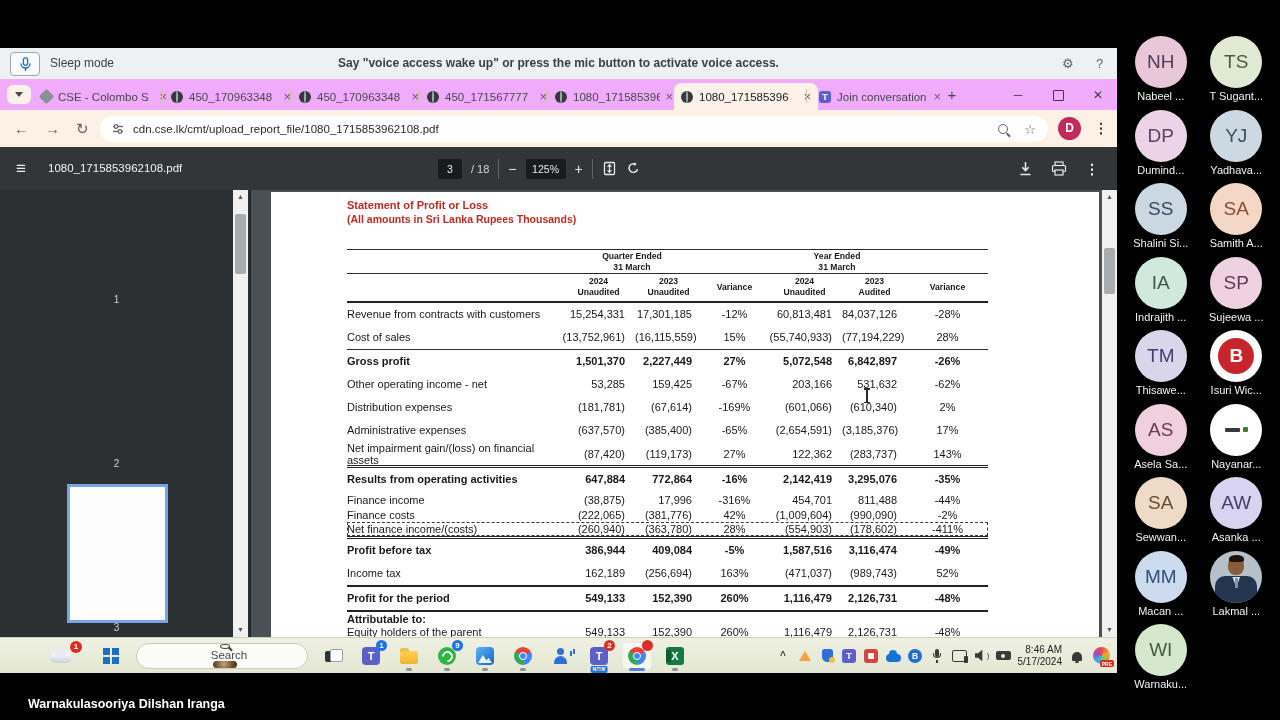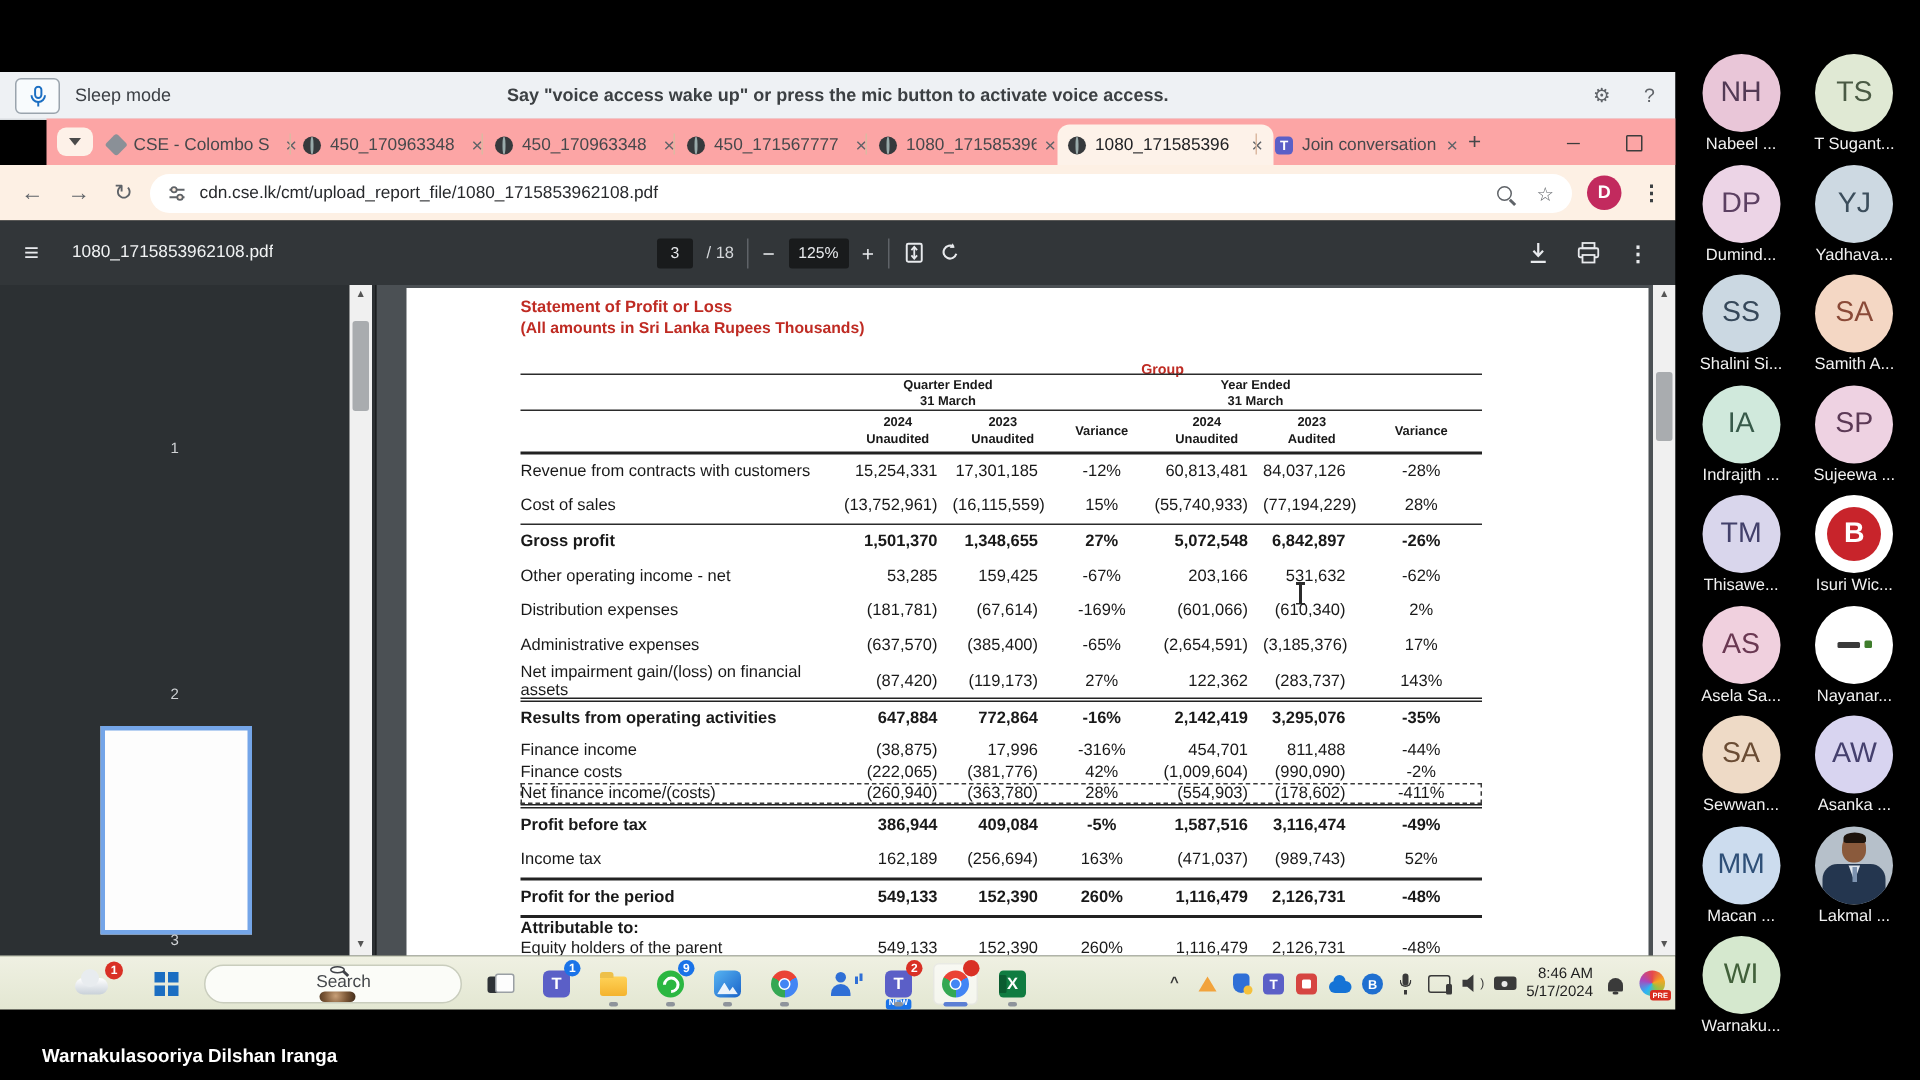--- a/index.html
+++ b/index.html
@@ -8,21 +8,21 @@
 
   
   .voicebar{position:absolute;left:0;top:48px;width:1117px;height:31px;background:#eef1f4;border-bottom:1px solid #d8dcdf;}
   .vb-micbox{position:absolute;left:10px;top:4px;width:28px;height:22px;border:1px solid #9aa4ad;border-radius:4px;background:#f8fbfd;display:flex;align-items:center;justify-content:center;}
   .vb-status{position:absolute;left:50px;top:0;line-height:31px;font-size:12px;color:#3b3f44;}
   .vb-msg{position:absolute;left:0;top:0;width:100%;text-align:center;line-height:31px;font-size:12px;font-weight:bold;color:#3c4043;}
   .vb-gear{position:absolute;left:1062px;top:0;line-height:31px;font-size:13px;color:#5f6368;}
   .vb-help{position:absolute;left:1096px;top:0;line-height:31px;font-size:13px;color:#5f6368;}
 
   
-  .tabstrip{position:absolute;left:0;top:79px;width:1117px;height:31px;background:#fca5a5;margin-left:31px;}
+  .tabstrip{position:absolute;left:0;top:79px;width:1117px;height:31px;background:#f0abfc;}
   .tab-chev{position:absolute;left:7px;top:6px;width:24px;height:19px;background:#fdf1e8;border-radius:6px;display:flex;align-items:center;justify-content:center;}
   .chev-dn{width:0;height:0;border-left:4px solid transparent;border-right:4px solid transparent;border-top:5px solid #4a4a4a;}
   .tab{position:absolute;top:4px;height:27px;display:flex;align-items:center;padding:0 7px;font-size:11.5px;color:#47484b;border-radius:8px 8px 0 0;overflow:hidden;white-space:nowrap;}
   .tab.active{background:#fdf2e9;color:#202124;}
   .tab .tlabel{overflow:hidden;text-overflow:clip;white-space:nowrap;flex:1;margin:0 5px 0 6px;}
   .tab .tclose{font-size:13px;color:#5f6368;flex:0 0 auto;}
   .tabsep{position:absolute;top:10px;width:1px;height:14px;background:#dcb9a2;}
   .fav-globe{width:12px;height:12px;border-radius:50%;background:#36393c;flex:0 0 auto;position:relative;}
   .fav-globe::after{content:"";position:absolute;left:4.6px;top:0;width:2.4px;height:12px;border-radius:50%;border:1px solid #9aa;box-sizing:border-box;}
   .fav-cse{width:11px;height:11px;background:#8a9097;transform:rotate(45deg);border-radius:2px;flex:0 0 auto;}
@@ -313,21 +313,20 @@
       <div class="sbar" style="left:233px;">
         <span class="arr" style="top:0;">▲</span>
         <span class="thm" style="top:24px;height:60px;"></span>
         <span class="arr" style="bottom:0;">▼</span>
       </div>
     </div>
 
     <div class="page">
       <div class="doc-title">Statement of Profit or Loss</div>
       <div class="doc-sub">(All amounts in Sri Lanka Rupees Thousands)</div>
-      <div class="doc-group">Group</div>
       <div class="dtable">
         <div class="trow thead-a">
           <div></div>
           <div class="ghead">
             <span>Quarter Ended</span>
             <span>31 March</span>
           </div>
           <div></div>
           <div class="ghead">
             <span>Year Ended</span>
@@ -375,21 +374,21 @@
               <div class="num">(13,752,961)</div>
               <div class="num">(16,115,559)</div>
               <div class="vr">15%</div>
               <div class="num">(55,740,933)</div>
               <div class="num">(77,194,229)</div>
               <div class="vr">28%</div>
             </div>
             <div class="trow drow b bt1">
               <div class="lbl">Gross profit</div>
               <div class="num">1,501,370</div>
-              <div class="num">1,348,655</div>
+              <div class="num">2,227,449</div>
               <div class="vr">27%</div>
               <div class="num">5,072,548</div>
               <div class="num">6,842,897</div>
               <div class="vr">-26%</div>
             </div>
             <div class="trow drow">
               <div class="lbl">Other operating income - net</div>
               <div class="num">53,285</div>
               <div class="num">159,425</div>
               <div class="vr">-67%</div>

